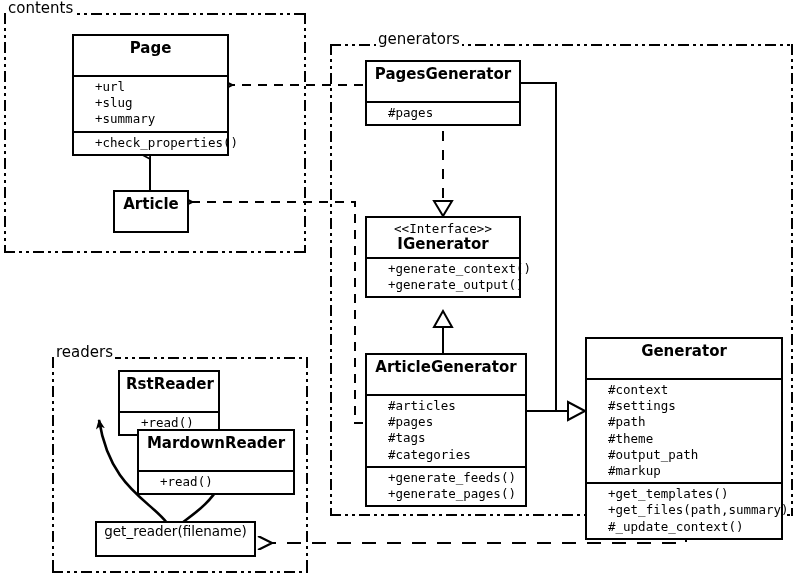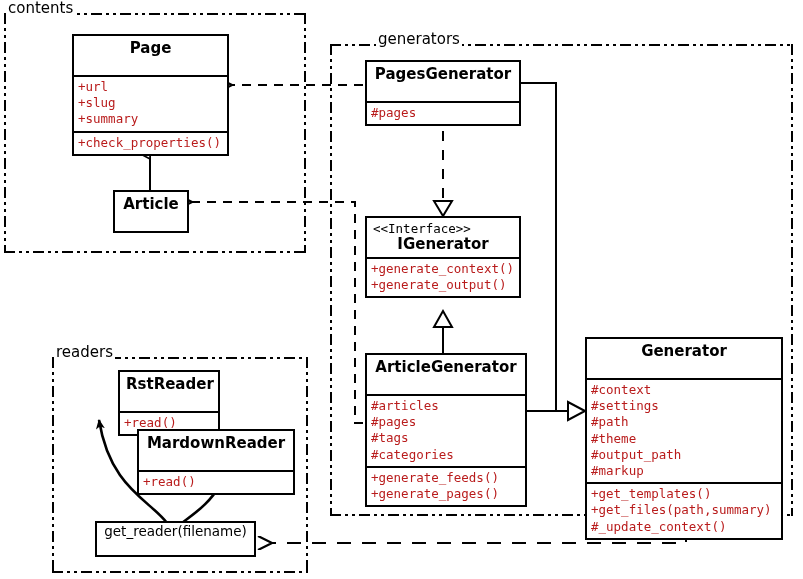--- a/index.html
+++ b/index.html
@@ -30,25 +30,25 @@
   .dashdotdot .lef{left:0}.dashdotdot .rig{right:0}
 
   .pkg-label{position:absolute;font-size:15px;color:#000;background:#fff;
      padding:0 2px;line-height:17px;white-space:nowrap;}
 
   
   .cls{position:absolute;box-sizing:border-box;border:2px solid #000;
      background:#fff;display:flex;flex-direction:column;}
   .cls .name{font-weight:bold;font-size:15px;text-align:center;
      padding:4px 6px 18px;line-height:17px;color:#000;}
-  .cls .stereo{font-weight:normal;font-size:12.5px;text-align:left;
+  .cls .stereo{font-weight:normal;font-size:12.5px;text-align:center;
      font-family:"DejaVu Sans Mono", monospace;line-height:15px;}
-  .cls .sect{border-top:2px solid #000;padding:2px 4px 3px;
+  .cls .sect{border-top:2px solid #000;padding:2px 21px 3px;
      font-family:"DejaVu Sans Mono", monospace;font-size:12.5px;
-     line-height:16.2px;color:#b91c1c;}
+     line-height:16.2px;color:#000000;}
   .cls .sect div{white-space:nowrap;}
   .plain{position:absolute;box-sizing:border-box;border:2px solid #000;
      background:#fff;display:flex;justify-content:center;
      font-size:13.5px;color:#000;}
 
   svg.ov{position:absolute;left:0;top:0;width:803px;height:579px;
      pointer-events:none;overflow:visible;}
 </style>
 </head>
 <body>

